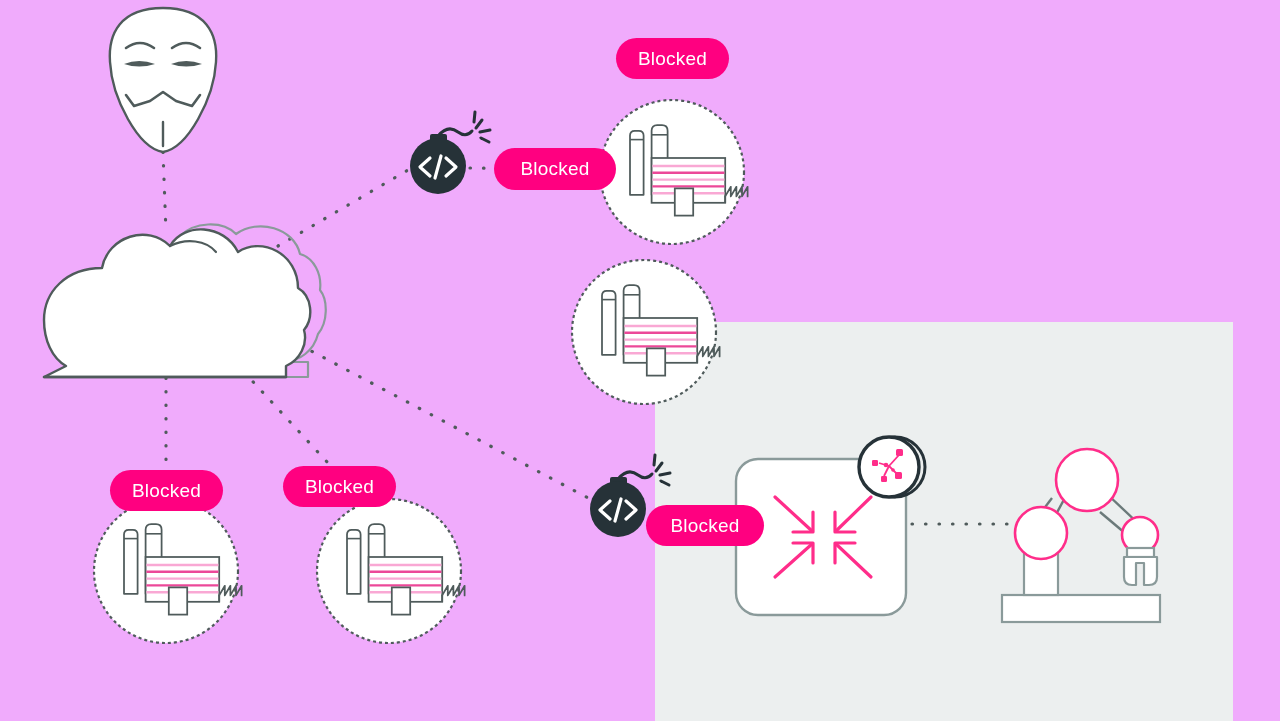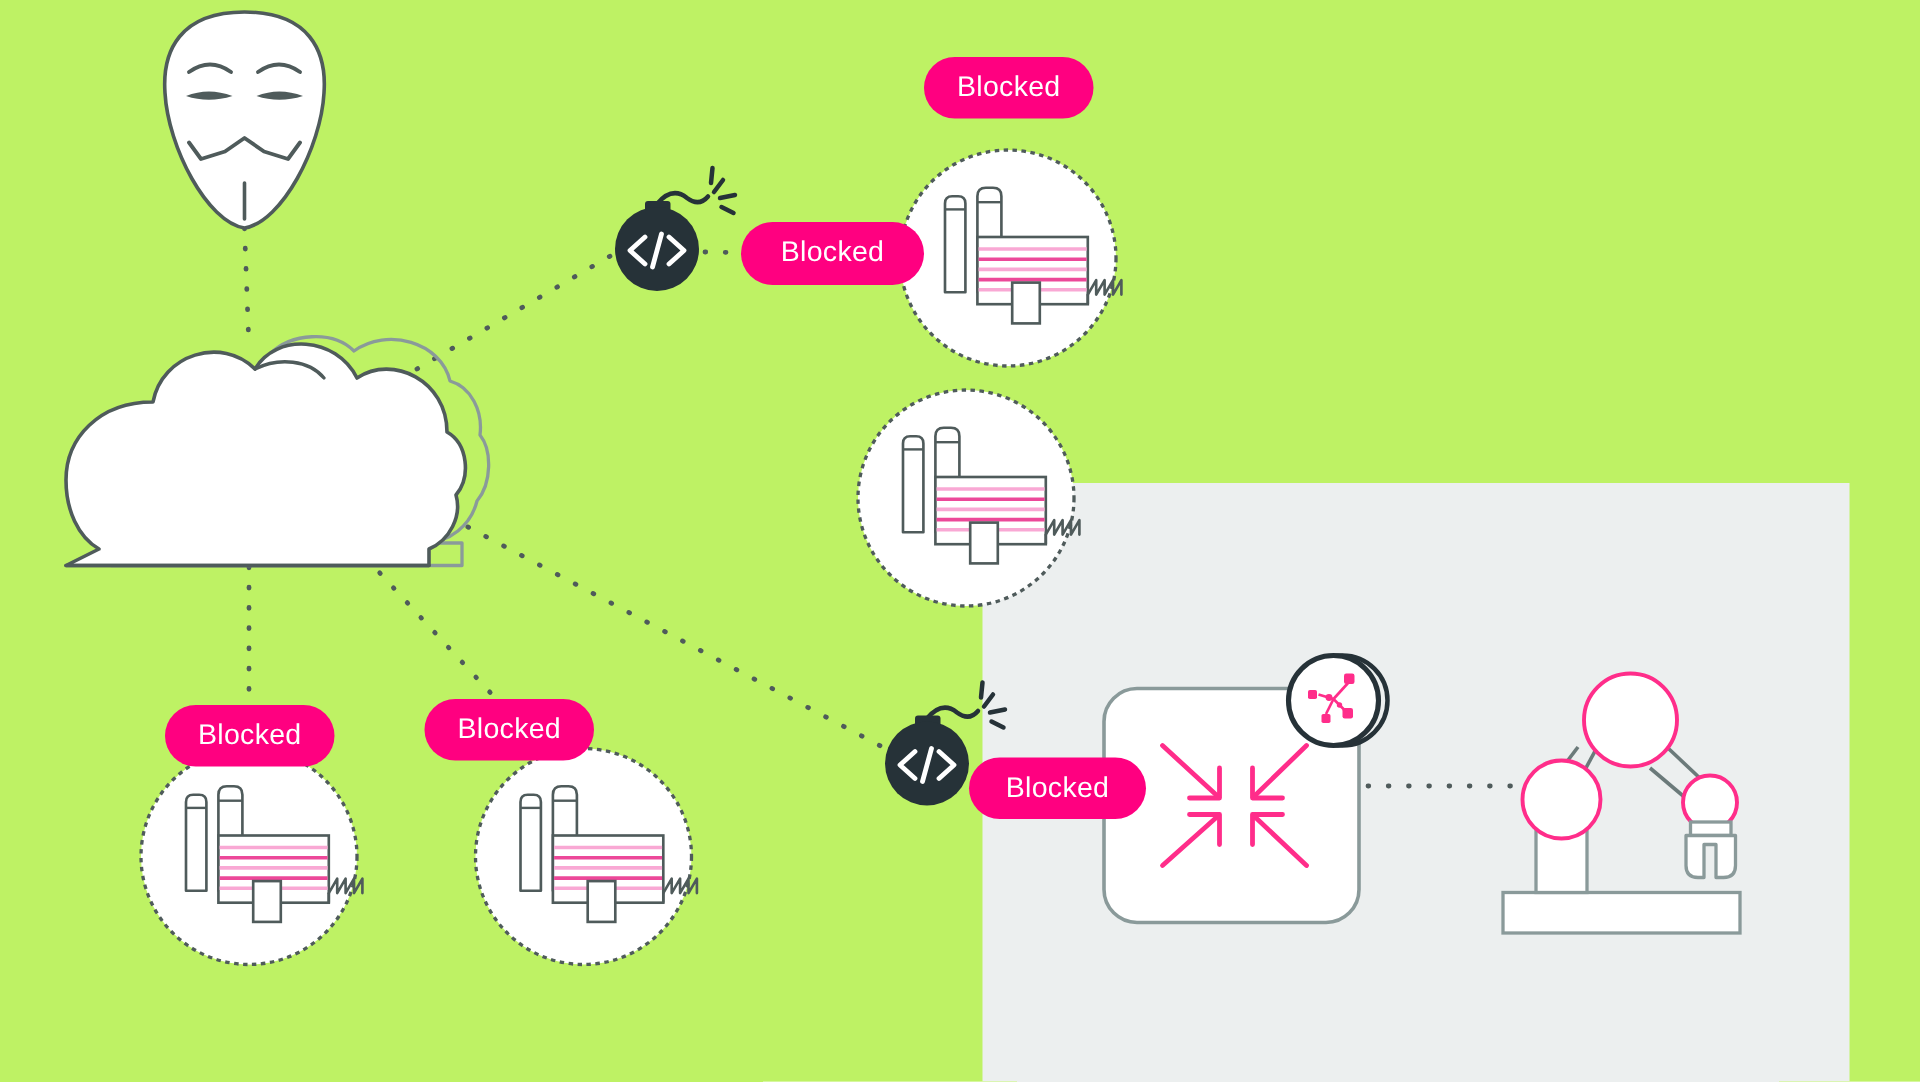--- a/index.html
+++ b/index.html
@@ -1,17 +1,17 @@
 <!DOCTYPE html>
 <html><head>
 <meta charset="utf-8">
 <style>
   html,body{margin:0;padding:0;background:#ffffff;}
   body{width:1280px;height:721px;overflow:hidden;font-family:"Liberation Sans",sans-serif;}
-  #stage{position:relative;width:1280px;height:721px;background:#bef264;text-decoration:underline;}
+  #stage{position:relative;width:1280px;height:721px;background:#f0abfc;text-decoration:underline;}
   #stage svg.layer{position:absolute;left:0;top:0;width:1280px;height:721px;}
   .pill{
     position:absolute;display:flex;align-items:center;justify-content:center;
     border-radius:999px;color:#ffffff;font-family:"Liberation Sans",sans-serif;
     font-size:19px;letter-spacing:.2px;white-space:nowrap;
   }
 </style>
 </head>
 <body>
 

